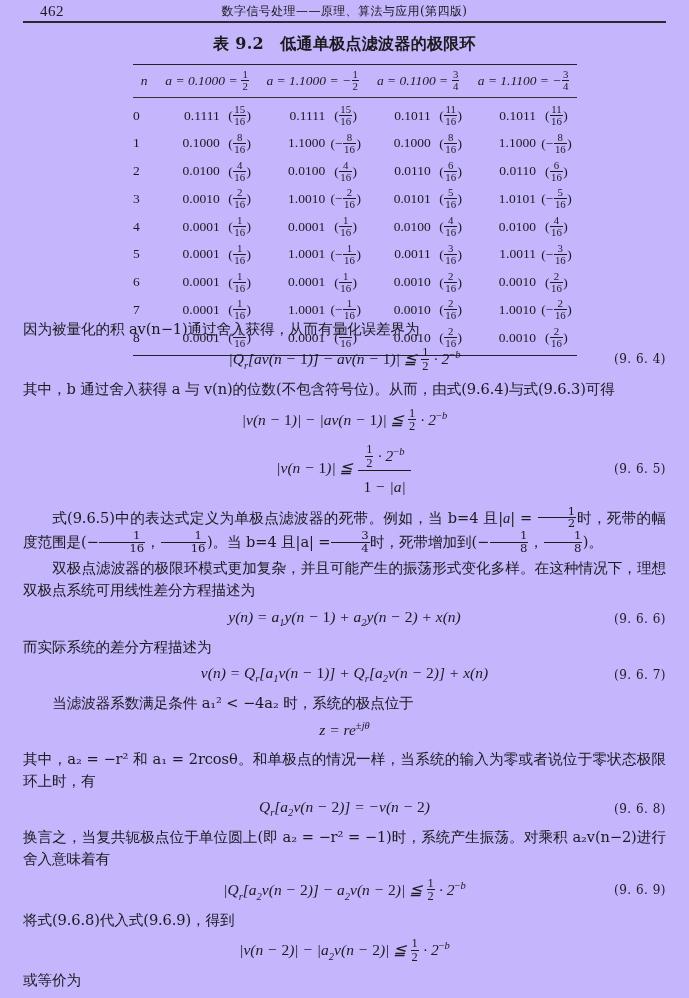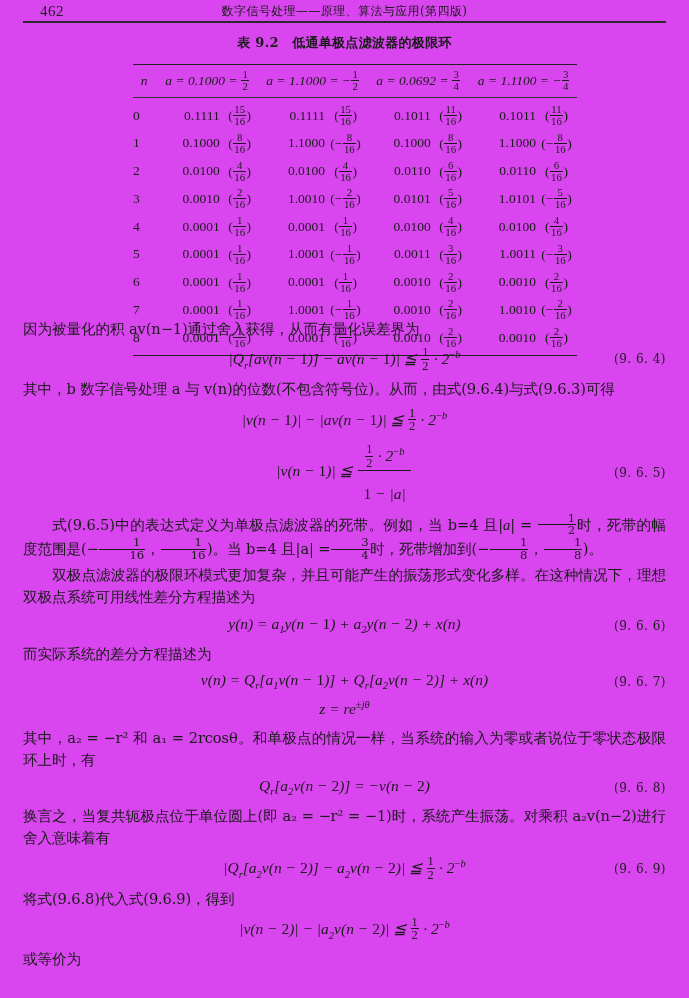--- a/index.html
+++ b/index.html
@@ -9,21 +9,21 @@
   body {
     width: 689px; height: 998px;
     position: relative;
     font-family: "Liberation Serif", "DejaVu Serif", serif;
     color: #1b1b1b;
     overflow: hidden;
   }
   .page {
     position: relative;
     width: 689px; height: 998px;
-    background: #d946ef;
+    background: #c4b5fd;
   }
 
   
   .runhead {
     position: absolute;
     top: 2px; left: 0; right: 0;
     height: 22px;
   }
   .folio {
     position: absolute;
@@ -44,21 +44,21 @@
     left: 23px; right: 23px; top: 21px;
     height: 2px;
     background: #2a2a2a;
   }
 
   
   .tbl-caption {
     position: absolute;
     top: 34px; left: 0; right: 0;
     text-align: center;
-    font-size: 13px;
+    font-size: 16px;
     font-weight: bold;
     font-family: "DejaVu Serif", "Liberation Serif", serif;
     letter-spacing: 0.3px;
   }
   .tbl-wrap {
     position: absolute;
     top: 64px; left: 133px;
     width: 444px;
   }
   table.limitcycle {
@@ -145,21 +145,21 @@
   }
   .tall { margin: 10px 0 10px 0; min-height: 46px; }
   .bigfrac {
     display: inline-block;
     vertical-align: middle;
     text-align: center;
     line-height: 1.12;
     margin: 0 2px;
   }
   .bigfrac .bnum { display: block; padding: 0 5px 1px 5px; }
-  .bigfrac .bden { display: block; border-top: 1.1px solid #1b1b1b; padding: 14px 5px 0 5px; }
+  .bigfrac .bden { display: block; border-top: 1.1px solid #1b1b1b; padding: 7px 5px 0 5px; }
   sup, sub { font-size: 0.68em; }
   sub { font-style: italic; }
   .up { font-style: normal; }
 </style>
 </head>
 <body>
 
 <div class="page">
 
   <div class="runhead">
@@ -175,21 +175,21 @@
       <thead>
         <tr>
           <th class="h-n"><span class="it">n</span></th>
           <th class="h-a" colspan="2">
             <span class="it">a = 0.1000 = </span><span class="frac"><span class="num">1</span><span class="den">2</span></span>
           </th>
           <th class="h-a" colspan="2">
             <span class="it">a = 1.1000 = −</span><span class="frac"><span class="num">1</span><span class="den">2</span></span>
           </th>
           <th class="h-a" colspan="2">
-            <span class="it">a = 0.0692 = </span><span class="frac"><span class="num">3</span><span class="den">4</span></span>
+            <span class="it">a = 0.1100 = </span><span class="frac"><span class="num">3</span><span class="den">4</span></span>
           </th>
           <th class="h-a" colspan="2">
             <span class="it">a = 1.1100 = −</span><span class="frac"><span class="num">3</span><span class="den">4</span></span>
           </th>
         </tr>
       </thead>
       <tbody id="tbody">
           <tr>
             <td class="c-n">0</td>
             <td class="c-v">0.1111</td>
@@ -295,21 +295,21 @@
 
   <div class="body">
 
     <p class="para">因为被量化的积 av(n−1)通过舍入获得，从而有量化误差界为</p>
 
     <div class="eq">
       <span class="eqbody">|Q<sub>r</sub>[<span class="it">av</span>(<span class="it">n</span> − <span class="up">1</span>)] − <span class="it">av</span>(<span class="it">n</span> − <span class="up">1</span>)| ≦ <span class="frac"><span class="num up">1</span><span class="den up">2</span></span> · 2<sup class="up">−<span class="it">b</span></sup></span>
       <span class="eqno">(9. 6. 4)</span>
     </div>
 
-    <p class="para">其中，b 数字信号处理 a 与 v(n)的位数(不包含符号位)。从而，由式(9.6.4)与式(9.6.3)可得</p>
+    <p class="para">其中，b 通过舍入获得 a 与 v(n)的位数(不包含符号位)。从而，由式(9.6.4)与式(9.6.3)可得</p>
 
     <div class="eq">
       <span class="eqbody">|<span class="it">v</span>(<span class="it">n</span> − <span class="up">1</span>)| − |<span class="it">av</span>(<span class="it">n</span> − <span class="up">1</span>)| ≦ <span class="frac"><span class="num up">1</span><span class="den up">2</span></span> · 2<sup class="up">−<span class="it">b</span></sup></span>
     </div>
 
 
     <div class="eq tall">
       <span class="eqbody">|<span class="it">v</span>(<span class="it">n</span> − <span class="up">1</span>)| ≦
         <span class="bigfrac">
           <span class="bnum"><span class="frac"><span class="num up">1</span><span class="den up">2</span></span> · 2<sup class="up">−<span class="it">b</span></sup></span>
@@ -328,20 +328,21 @@
       <span class="eqno">(9. 6. 6)</span>
     </div>
 
     <p class="para">而实际系统的差分方程描述为</p>
 
     <div class="eq">
       <span class="eqbody"><span class="it">v</span>(<span class="it">n</span>) = <span class="it">Q</span><sub>r</sub>[<span class="it">a</span><sub>1</sub><span class="it">v</span>(<span class="it">n</span> − <span class="up">1</span>)] + <span class="it">Q</span><sub>r</sub>[<span class="it">a</span><sub>2</sub><span class="it">v</span>(<span class="it">n</span> − <span class="up">2</span>)] + <span class="it">x</span>(<span class="it">n</span>)</span>
       <span class="eqno">(9. 6. 7)</span>
     </div>
 
+    <p class="para indent">当滤波器系数满足条件 a₁² &lt; −4a₂ 时，系统的极点位于</p>
 
     <div class="eq">
       <span class="eqbody"><span class="it">z</span> = <span class="it">re</span><sup class="up">±<span class="it">jθ</span></sup></span>
     </div>
 
     <p class="para">其中，a₂ = −r² 和 a₁ = 2rcosθ。和单极点的情况一样，当系统的输入为零或者说位于零状态极限环上时，有</p>
 
     <div class="eq">
       <span class="eqbody"><span class="it">Q</span><sub>r</sub>[<span class="it">a</span><sub>2</sub><span class="it">v</span>(<span class="it">n</span> − <span class="up">2</span>)] = −<span class="it">v</span>(<span class="it">n</span> − <span class="up">2</span>)</span>
       <span class="eqno">(9. 6. 8)</span>

